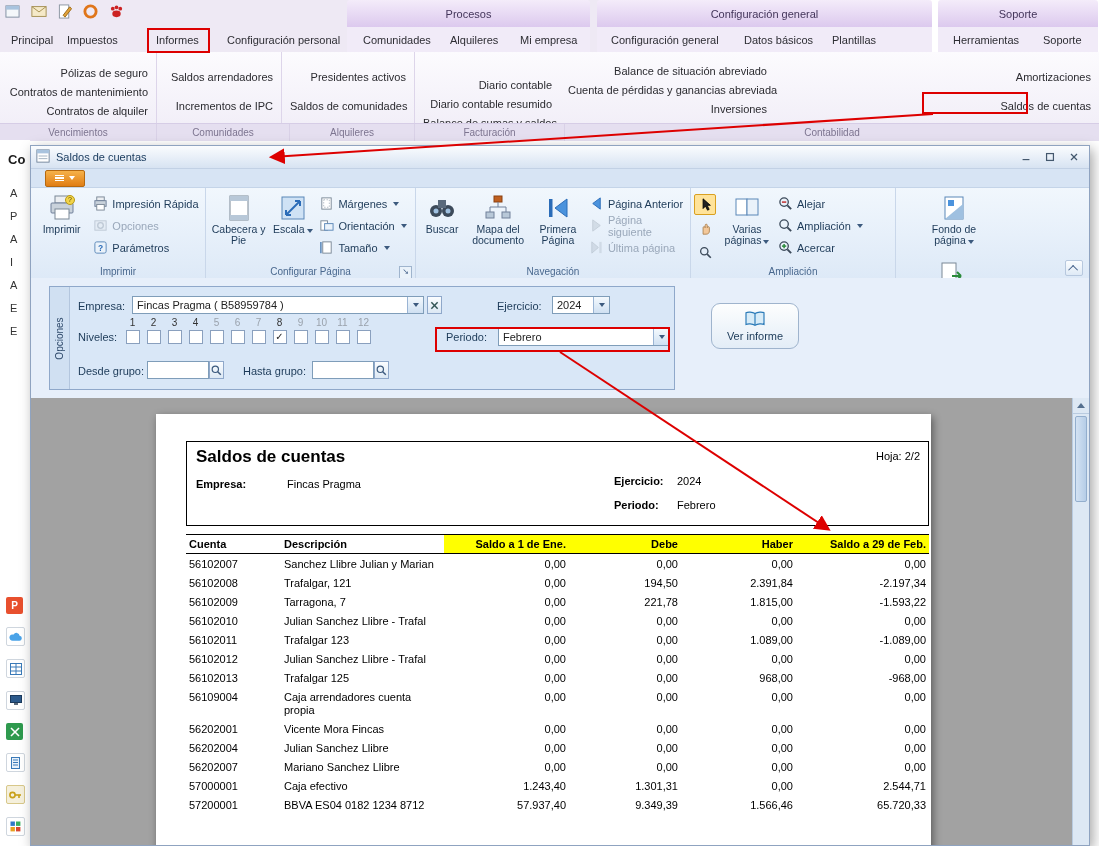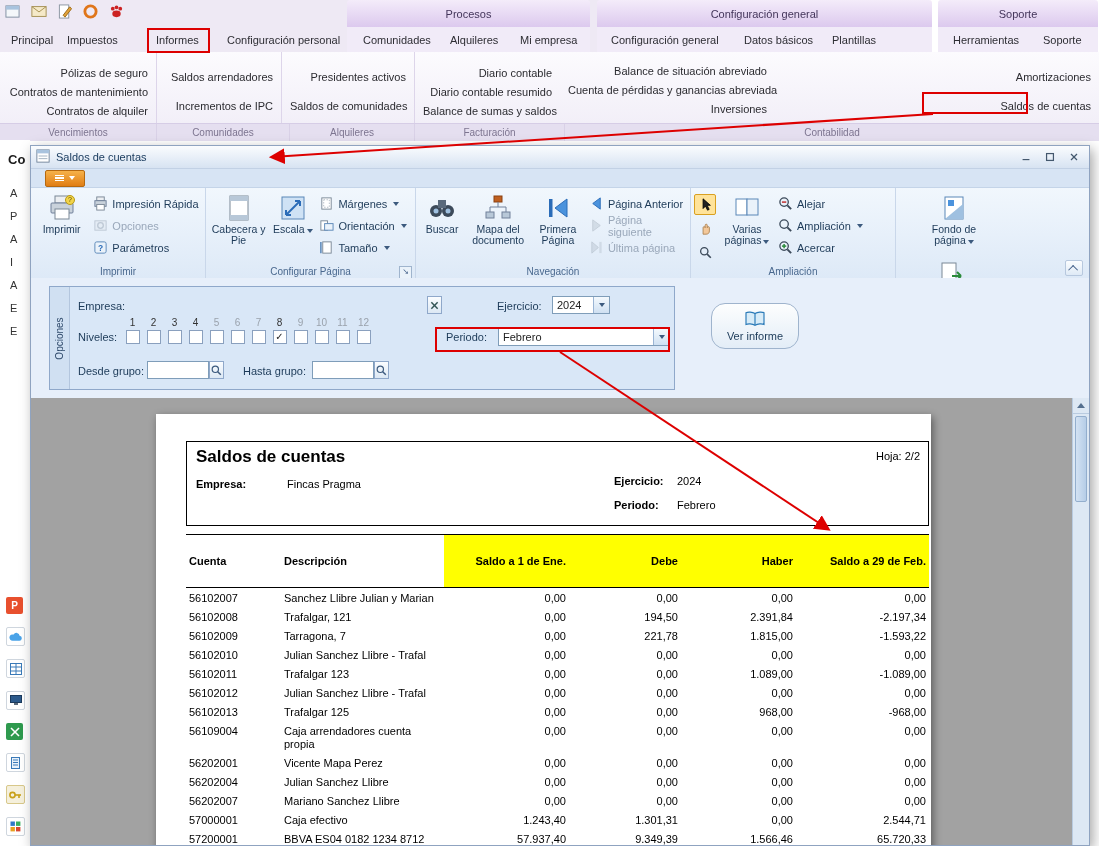--- a/index.html
+++ b/index.html
@@ -81,39 +81,39 @@
   .combo .drop{width:15px;border-left:1px solid #9ab4d4;background:linear-gradient(#f4f9fd,#cfe0f2);
                display:flex;align-items:center;justify-content:center;}
   .sqbtn{position:absolute;width:15px;height:18px;border:1px solid #8fa8ca;background:linear-gradient(#fbfdff,#dce8f4);
          display:flex;align-items:center;justify-content:center;box-sizing:border-box;}
   .nivel-wrap{position:absolute;left:72px;top:30px;display:flex;}
   .nivel{width:21px;display:flex;flex-direction:column;align-items:center;gap:2px;}
   .nivel-num{font-size:10px;color:#333;}
   .nivel-num.dim{color:#9aa2ac;}
   .nivel-box{width:12px;height:12px;border:1px solid #8aa0be;background:#fff;font-size:10px;line-height:11px;text-align:center;color:#222;}
   .txtin{position:absolute;height:18px;border:1px solid #7f9db9;font-size:11px;padding:0 3px;box-sizing:border-box;background:#fff;}
-  .ver-informe{position:absolute;left:680px;top:25px;width:86px;height:44px;border:1px solid #9fb4cd;border-radius:14px;
+  .ver-informe{position:absolute;left:680px;top:25px;width:86px;height:44px;border:1px solid #9fb4cd;border-radius:9px;
                background:linear-gradient(#fdfefe,#e3edf7);display:flex;flex-direction:column;align-items:center;justify-content:center;gap:2px;
                font-size:11px;color:#1c3a58;}
 
   
   .report{position:absolute;top:252px;left:0;width:1058px;height:447px;background:#a2a2a2;overflow:hidden;}
   .vscroll{position:absolute;right:0;top:0;width:16px;height:100%;background:#dde8f4;border-left:1px solid #b9cbe0;}
   .vscroll .up{height:15px;border-bottom:1px solid #b9cbe0;display:flex;align-items:center;justify-content:center;}
   .vscroll .up i{width:0;height:0;border-left:4px solid transparent;border-right:4px solid transparent;border-bottom:5px solid #55708f;}
   .vscroll .thumb{position:absolute;left:2px;right:2px;top:18px;height:84px;background:linear-gradient(90deg,#d3e2f3,#b6cde7);
                   border:1px solid #93aecd;border-radius:2px;}
   .page{position:absolute;left:125px;top:16px;width:775px;height:860px;background:#fff;box-shadow:2px 3px 8px rgba(0,0,0,.45);}
   .rep-head{position:absolute;left:30px;top:27px;width:743px;height:85px;border:1px solid #000;box-sizing:border-box;}
   .rep-title{position:absolute;left:9px;top:5px;font-size:17px;font-weight:bold;color:#000;}
   .rep-hoja{position:absolute;right:8px;top:8px;font-size:11px;color:#000;}
   .rep-lab{position:absolute;font-size:11px;font-weight:bold;color:#000;}
   .rep-val{position:absolute;font-size:11px;color:#000;}
   .rep-table{position:absolute;left:30px;top:120px;width:743px;border-collapse:collapse;font-size:11px;color:#000;}
-  .rep-table th{font-weight:bold;text-align:left;border-top:1px solid #000;border-bottom:1px solid #000;padding:20px 3px;margin-left:14px;}
+  .rep-table th{font-weight:bold;text-align:left;border-top:1px solid #000;border-bottom:1px solid #000;padding:3px 3px;margin-left:14px;}
   .rep-table th.num,.rep-table td.num{text-align:right;}
   .rep-table th.yel{background:#ffff00;}
   .rep-table td{padding:4px 3px 2px 3px;vertical-align:top;line-height:13px;}
 
   
   .ann-svg{position:absolute;left:0;top:0;width:1099px;height:846px;pointer-events:none;z-index:60;}
   .ann-rect{fill:none;stroke:#dd0000;stroke-width:2;}
   .ann-line{stroke:#dd0000;stroke-width:2;}
 </style>
 </head>
@@ -191,21 +191,21 @@
     </div>
     <div class="rgroup" style="width:125px;padding-top:16px;">
       <div class="ritem">Saldos arrendadores</div>
       <div class="ritem" style="margin-top:10px;">Incrementos de IPC</div>
     </div>
     <div class="rgroup" style="width:133px;padding-top:16px;">
       <div class="ritem">Presidentes activos</div>
       <div class="ritem" style="margin-top:10px;">Saldos de comunidades</div>
     </div>
     <div class="rgroup" style="flex:1;border-right:none;display:flex;">
-      <div style="width:145px;padding-top:12px;">
+      <div style="width:145px;padding-top:24px;">
         <div class="ritem">Diario contable</div>
         <div class="ritem">Diario contable resumido</div>
         <div class="ritem">Balance de sumas y saldos</div>
       </div>
       <div style="width:215px;padding-top:10px;">
         <div class="ritem">Balance de situación abreviado</div>
         <div class="ritem">Cuenta de pérdidas y ganancias abreviada</div>
         <div class="ritem">Inversiones</div>
       </div>
       <div style="flex:1;padding-top:16px;">
@@ -552,20 +552,26 @@
         </span>
     </div>
 
     <div class="dlg-options">
       <div class="opt-panel">
         <div class="opt-tab">
             <span>Opciones</span>
           </div>
 
         <span class="flabel" style="left:28px;top:13px;">Empresa:</span>
+        <div class="combo" style="left:82px;top:9px;width:292px;">
+          <span class="val">Fincas Pragma ( B58959784 )</span>
+          <span class="drop">
+              <span class="arrdn" style="margin:0"></span>
+            </span>
+        </div>
         <span class="sqbtn" style="left:377px;top:9px;">
             <svg width="9" height="9" viewBox="0 0 10 10">
               <line x1="1.5" y1="1.5" x2="8.5" y2="8.5" stroke="#355" stroke-width="1.6"></line>
               <line x1="8.5" y1="1.5" x2="1.5" y2="8.5" stroke="#355" stroke-width="1.6"></line>
             </svg>
           </span>
         <span class="flabel" style="left:447px;top:13px;">Ejercicio:</span>
         <div class="combo" style="left:502px;top:9px;width:58px;">
           <span class="val">2024</span>
           <span class="drop">
@@ -750,21 +756,21 @@
               <tr>
                 <td>56109004</td>
                 <td>Caja arrendadores cuenta propia</td>
                 <td class="num">0,00</td>
                 <td class="num">0,00</td>
                 <td class="num">0,00</td>
                 <td class="num">0,00</td>
               </tr>
               <tr>
                 <td>56202001</td>
-                <td>Vicente Mapa Perez</td>
+                <td>Vicente Mora Fincas</td>
                 <td class="num">0,00</td>
                 <td class="num">0,00</td>
                 <td class="num">0,00</td>
                 <td class="num">0,00</td>
               </tr>
               <tr>
                 <td>56202004</td>
                 <td>Julian Sanchez Llibre</td>
                 <td class="num">0,00</td>
                 <td class="num">0,00</td>

